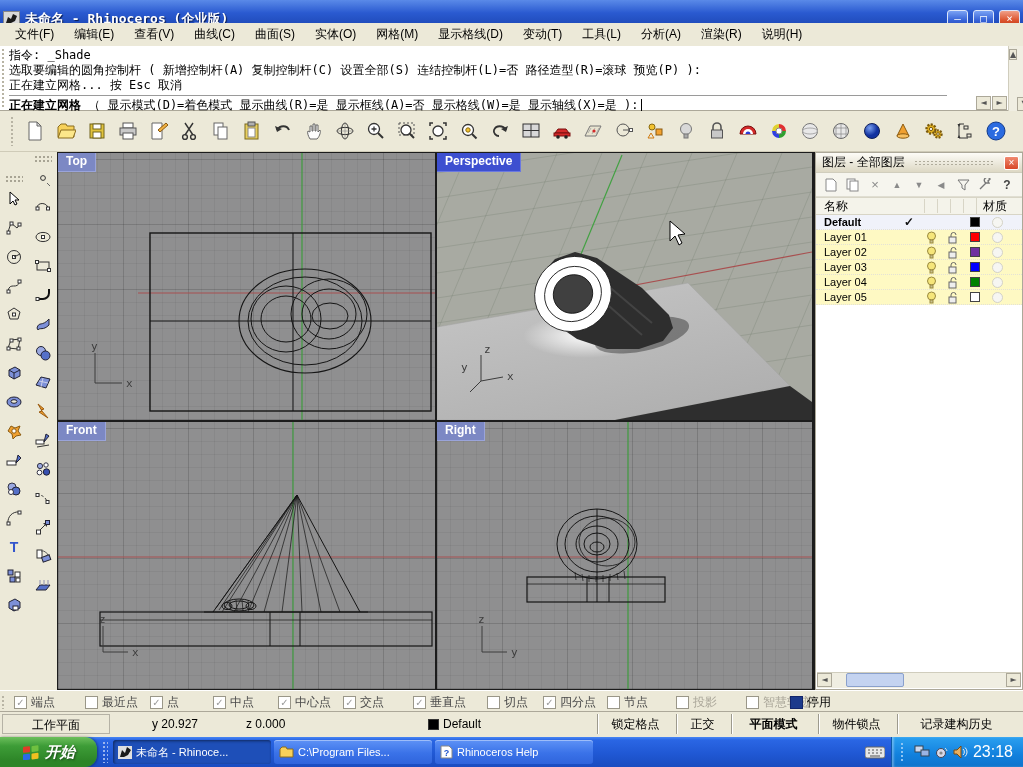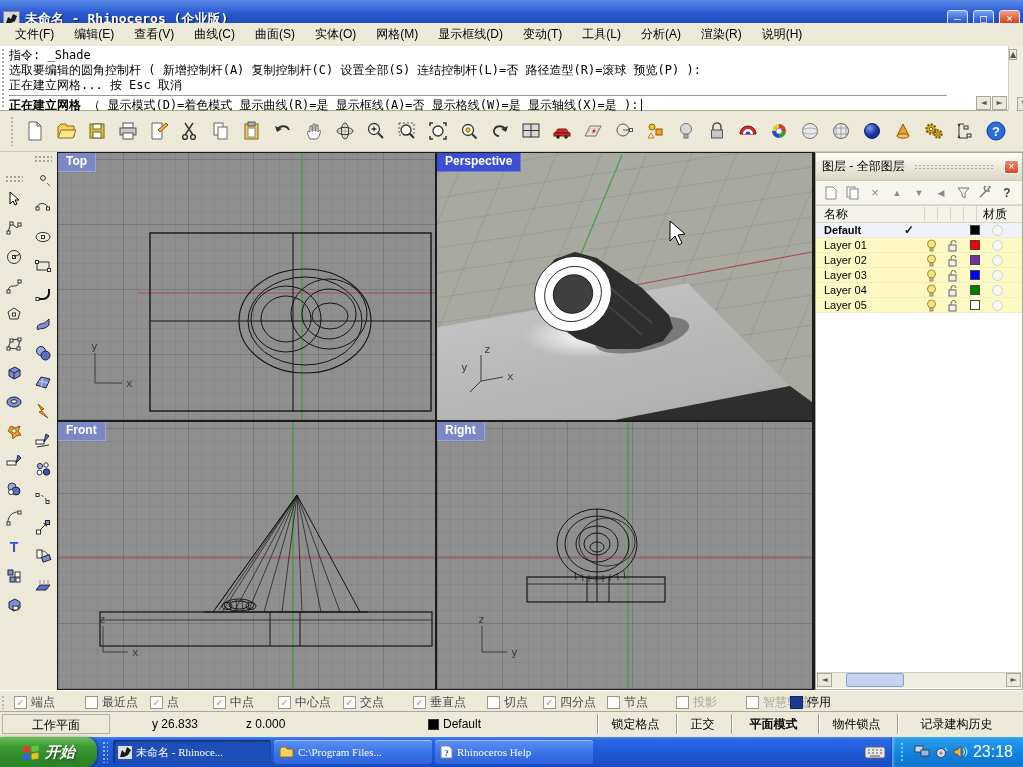--- a/index.html
+++ b/index.html
@@ -56,21 +56,21 @@
 #vp-persp{left:380px;top:1px;width:375px;height:267px;background:#a8aaa2}
 #vp-front{left:1px;top:270px;width:377px;height:267px}
 #vp-right{left:380px;top:270px;width:375px;height:267px}
 .vp svg{position:absolute;inset:0}
 .vplabel{position:absolute;top:0;left:0;padding:1px 8px 3px;font-weight:bold;font-size:12px;color:#fff;background:#7c88c4;border:1px solid #9aa4da;border-top:none;border-left:none;cursor:pointer}
 #vp-persp .vplabel{background:#3d4fd0;border-color:#6a78e0}
 .axis-text{font-family:"DejaVu Sans Mono",monospace;font-size:11px;fill:#3c3c3c}
 
 
 .rightpanel{position:absolute;left:815px;top:0;width:208px;height:538px;background:#fff;border:1px solid #aca899}
-.lp-title{height:28px;background:linear-gradient(180deg,#fdfcf7,#ddd8c4);display:flex;align-items:center;padding:0 3px 0 6px;gap:5px;border-bottom:1px solid #d0cdbd}
+.lp-title{height:20px;background:linear-gradient(180deg,#fdfcf7,#ddd8c4);display:flex;align-items:center;padding:0 3px 0 6px;gap:5px;border-bottom:1px solid #d0cdbd}
 .lp-title-text{white-space:nowrap}
 .lp-drag{flex:1;height:6px;background-image:radial-gradient(#b0ac9c 1px,transparent 1px);background-size:4px 3px;margin:0 4px}
 .lp-close{width:15px;height:14px;background:linear-gradient(180deg,#f08a70,#d84828);border:1px solid #fff;border-radius:2px;color:#fff;font-size:10px;line-height:12px;text-align:center;cursor:pointer}
 .lp-tools{height:24px;display:flex;align-items:center;gap:4px;padding:0 6px;background:#f6f5ee;border-bottom:1px solid #e0ded2}
 .lp-tbtn{width:18px;height:18px;display:flex;align-items:center;justify-content:center;color:#8a8a8a;font-size:9px;cursor:pointer}
 .lp-header{height:18px;display:flex;align-items:center;background:#f4f3ea;border:1px solid #d8d5c6;border-left:none;border-right:none;font-size:12px}
 .lp-header .hname{padding-left:8px;width:108px}
 .lp-hsep{width:13px;height:14px;border-left:1px solid #d8d5c6}
 .lp-header .hmat{padding-left:4px}
 .lp-row{height:15px;display:flex;align-items:center;font-size:11px;border-bottom:1px dotted #e4e2d6;cursor:pointer;background:#fef9c3}
@@ -98,21 +98,21 @@
 .st{position:absolute;top:2px;height:20px;line-height:20px;white-space:nowrap}
 .st.field{border-left:1px solid #9d9a8d;box-shadow:inset 1px 0 0 #fff;text-align:center}
 .st-cplane{left:2px;width:108px;border:1px solid #b5b2a5;text-align:center;background:#ece9d8;cursor:pointer}
 .st-swatch{display:inline-block;width:11px;height:11px;background:#000;border:1px solid #333;vertical-align:-2px;margin-right:4px}
 .bold{font-weight:bold}
 
 
 .taskbarr{position:absolute;top:737px;left:0;right:0;height:30px;background:linear-gradient(180deg,#4886f4 0%,#2a66e4 10%,#2058d4 55%,#1a4cc0 100%);display:flex;align-items:center}
 .startbtn{height:30px;width:97px;background:linear-gradient(180deg,#6cbf5c 0%,#3d9c37 30%,#2d8527 80%);border-radius:0 12px 12px 0;box-shadow:1px 0 3px rgba(0,0,0,.4);display:flex;align-items:center;justify-content:center;gap:5px;color:#fff;font-style:italic;font-weight:bold;font-size:15px;text-shadow:1px 1px 2px #1c4a18;cursor:pointer}
 .ql-grip{width:6px;height:22px;margin:0 5px;background-image:radial-gradient(#9ab4ee 1px,transparent 1px);background-size:4px 4px}
-.task{width:158px;height:24px;margin-right:3px;border-radius:3px;display:flex;align-items:center;gap:4px;padding:0 5px;color:#fff;font-size:11px;white-space:nowrap;overflow:hidden;cursor:pointer;font-family:Liberation Serif, serif}
+.task{width:158px;height:24px;margin-right:3px;border-radius:3px;display:flex;align-items:center;gap:4px;padding:0 5px;color:#fff;font-size:11px;white-space:nowrap;overflow:hidden;cursor:pointer;font-family:Liberation Sans, sans-serif}
 .task.active{background:#1e4fb8;box-shadow:inset 1px 1px 3px rgba(0,0,0,.5)}
 .task.idle{background:linear-gradient(180deg,#5e92f6,#3a72e8 55%,#2f64dc);box-shadow:inset 0 1px 0 rgba(255,255,255,.4)}
 .tb-spacer{flex:1}
 .kb-area{display:flex;align-items:center;margin-right:6px}
 .tray{height:30px;background:linear-gradient(180deg,#2ba0f0 0%,#1180dd 60%,#0e74cc 100%);border-left:1px solid #0d5aa8;box-shadow:inset 2px 0 2px rgba(255,255,255,.3);display:flex;align-items:center;gap:5px;padding:0 10px 0 8px;color:#fff}
 .tray-time{font-size:16px;color:#fff}
 .tray-dots{width:5px;height:20px;background-image:radial-gradient(#8cc4f4 1px,transparent 1px);background-size:4px 4px;margin-right:4px}
 </style>
 </head>
 <body>
@@ -130,21 +130,21 @@
 </div>
 
 <div class="menubar">
   <span class="menu-item">文件(F)</span>
   <span class="menu-item">编辑(E)</span>
   <span class="menu-item">查看(V)</span>
   <span class="menu-item">曲线(C)</span>
   <span class="menu-item">曲面(S)</span>
   <span class="menu-item">实体(O)</span>
   <span class="menu-item">网格(M)</span>
-  <span class="menu-item">显示框线(D)</span>
+  <span class="menu-item">显示格线(D)</span>
   <span class="menu-item">变动(T)</span>
   <span class="menu-item">工具(L)</span>
   <span class="menu-item">分析(A)</span>
   <span class="menu-item">渲染(R)</span>
   <span class="menu-item">说明(H)</span>
 </div>
 
 <div class="cmdarea">
   <div class="cmd-grip"></div>
   <div class="cmd-hist">
@@ -955,21 +955,21 @@
       <span>智慧轨迹</span>
     </span>
   <span class="os-item filled strong" style="left:790px">
       <span class="os-box"></span>
       <span>停用</span>
     </span>
 </div>
 
 <div class="statusbar">
   <span class="st st-cplane">工作平面</span>
-  <span class="st" style="left:152px">y 26.833</span>
+  <span class="st" style="left:152px">y 20.927</span>
   <span class="st" style="left:246px">z 0.000</span>
   <span class="st" style="left:428px"><span class="st-swatch" style="background: rgb(0, 0, 0);"></span><span>Default</span></span>
   <span class="st field" style="left:597px;width:76px">锁定格点</span>
   <span class="st field" style="left:676px;width:52px">正交</span>
   <span class="st field bold" style="left:731px;width:84px">平面模式</span>
   <span class="st field" style="left:818px;width:76px">物件锁点</span>
   <span class="st field" style="left:897px;width:118px">记录建构历史</span>
 </div>
 
 <div class="taskbarr">

